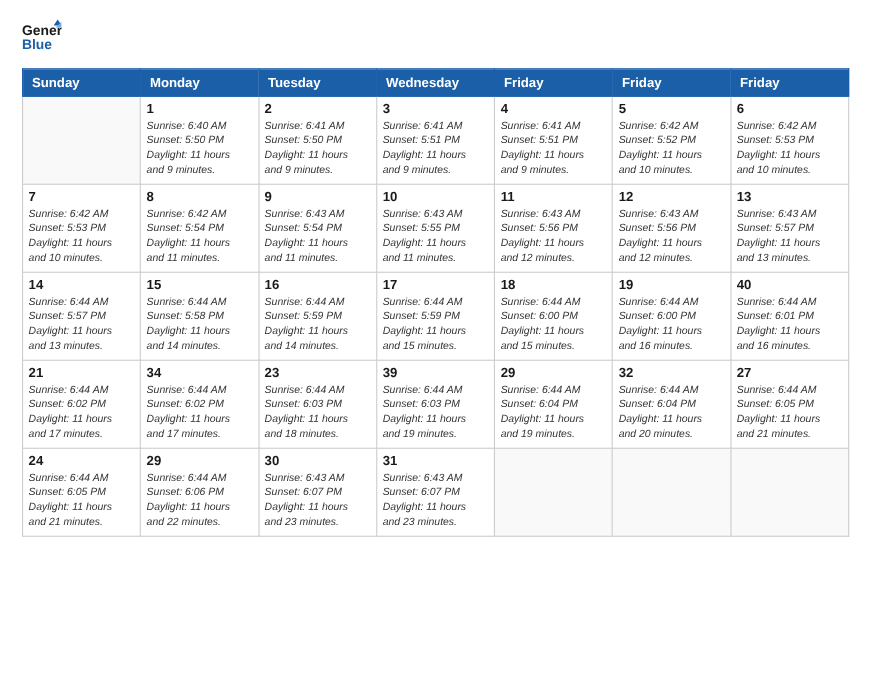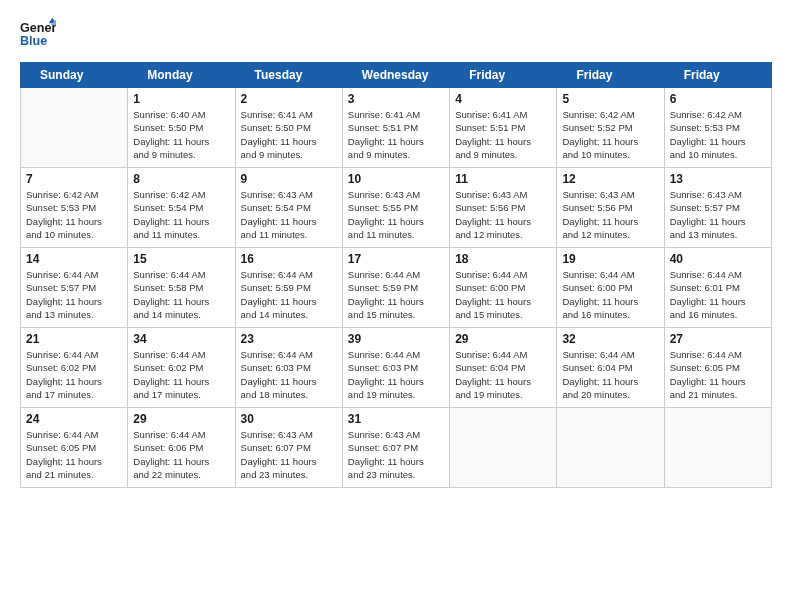--- a/index.html
+++ b/index.html
@@ -44,21 +44,21 @@
       color: #333;
     }
     .calendar {
       width: 100%;
       border-collapse: collapse;
       font-size: 10px;
     }
     .calendar th {
       background: #1a5fa8;
       color: #fff;
-      padding: 5px 19px;
+      padding: 5px 8px;
       text-align: left;
       font-size: 12px;
       font-weight: bold;
       border: 1px solid #1a5fa8;
     }
     .calendar td {
       border: 1px solid #ccc;
       padding: 4px 5px;
       vertical-align: top;
       width: calc(100% / 7);
@@ -72,20 +72,21 @@
       font-size: 12px;
       font-weight: bold;
       color: #1a1a1a;
       display: block;
       margin-bottom: 2px;
     }
     .day-info {
       font-size: 9.5px;
       color: #333;
       line-height: 1.4;
+      font-style: italic;
     }
   </style>
 </head>
 <body>
 
 <div class="page">
   <div class="header">
     <div class="logo">
       <svg class="logo-icon" viewBox="0 0 40 40" xmlns="http://www.w3.org/2000/svg">
         <text x="0" y="18" font-size="14" font-weight="bold" fill="#1a1a1a">General</text>

